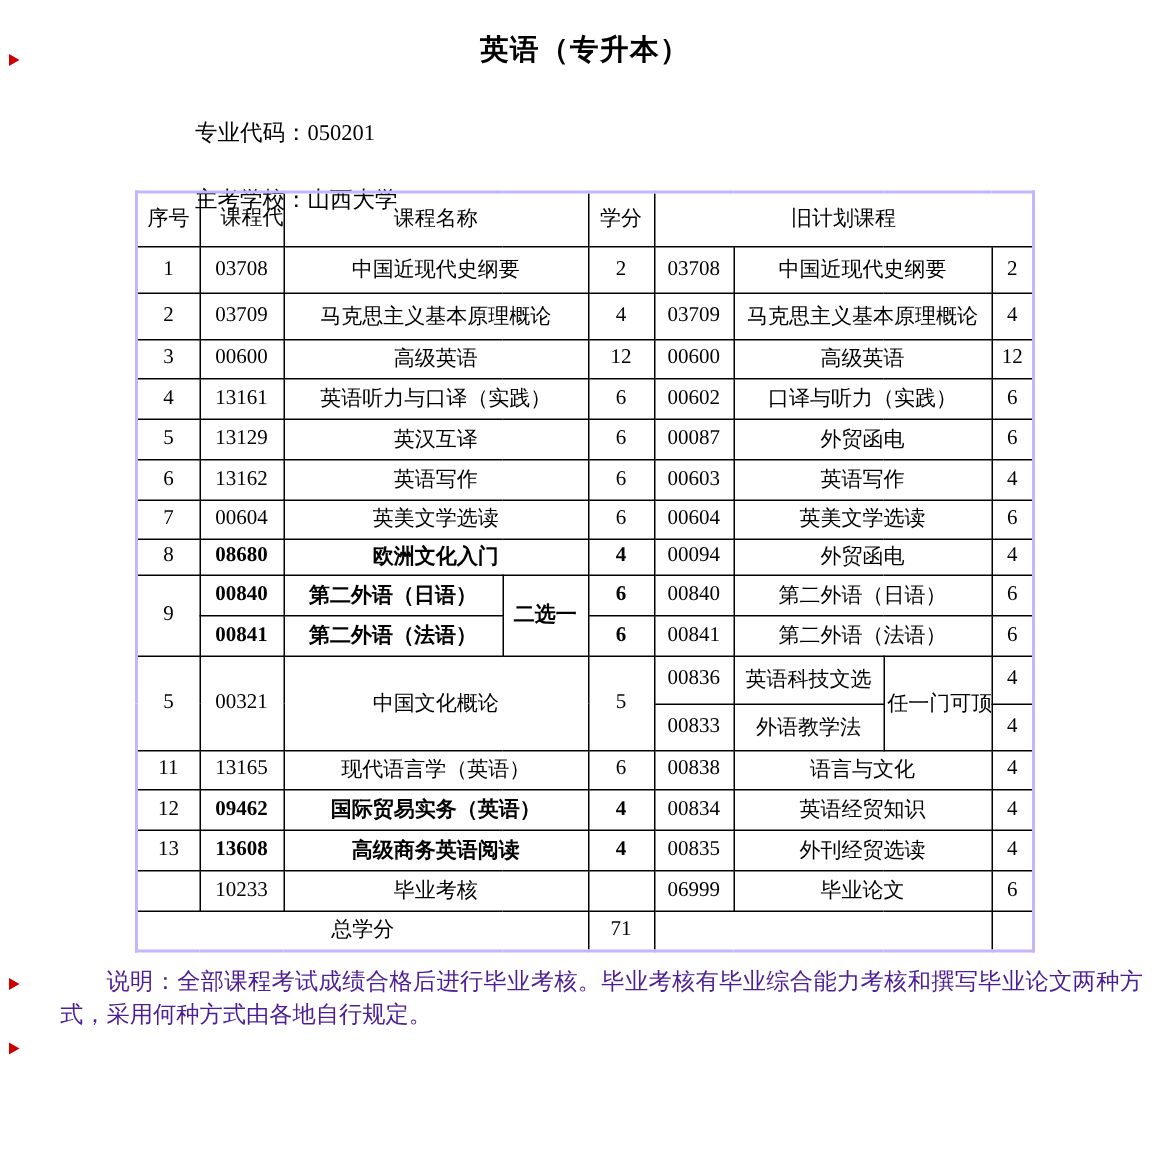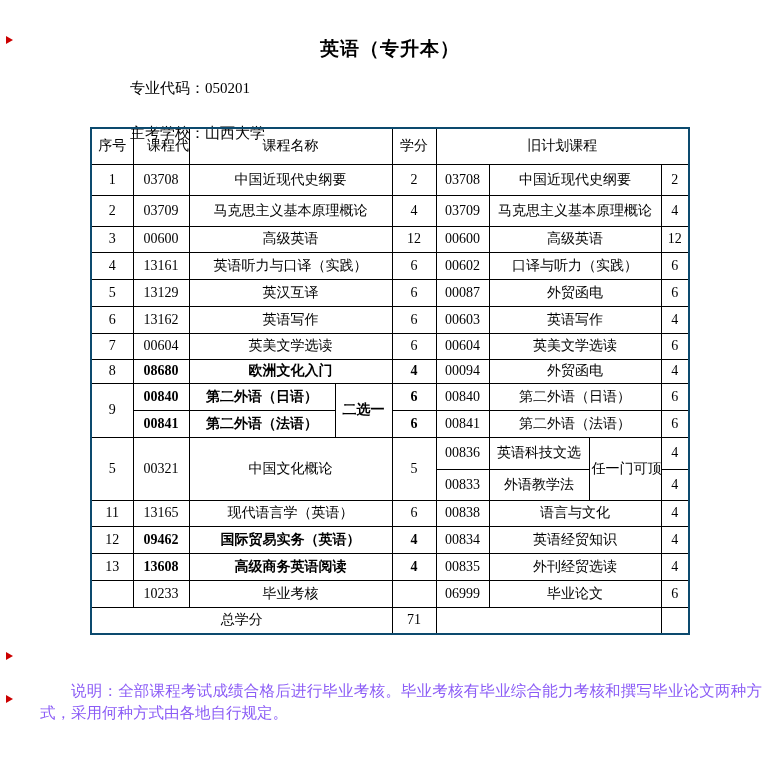--- a/index.html
+++ b/index.html
@@ -1,34 +1,34 @@
 <!DOCTYPE html>
 <html><head>
 <meta charset="utf-8">
 <style>
   html,body{margin:0;padding:0;background:#fff;}
   .page{position:relative;width:780px;height:769px;background:#fff;
         font-family:"Liberation Serif","DejaVu Serif",serif;color:#000;overflow:hidden;}
-  .title{position:absolute;top:36px;left:0;width:100%;text-align:center;
+  .title{position:absolute;top:20px;left:0;width:100%;text-align:center;
          font-size:19px;font-weight:bold;letter-spacing:1px;}
   .meta{position:absolute;left:130px;font-size:15px;}
   .meta1{top:79px;}
   .meta2{top:124px;}
   table.plan{position:absolute;left:90px;top:127px;width:600px;border-collapse:collapse;
-             table-layout:fixed;border:2px solid #0c4a6e;}
+             table-layout:fixed;border:2px solid #c4b5fd;}
   table.plan td{border:1px solid #000;font-size:14px;padding:0 2px;overflow:hidden;
                 white-space:nowrap;text-align:center;vertical-align:middle;}
   td.nm{text-align:left;padding-left:5px;}
   td.b{font-weight:bold;}
   td.dbl{border-left:3px double #000;margin-left:16px;}
   td.wrap{white-space:normal;line-height:1.15;}
   .w2{display:inline-block;width:2em;line-height:1.2;}
   td.small{font-size:13px;padding:0 1px;margin-left:40px;}
-  .notes{position:absolute;left:40px;top:680px;width:722px;font-size:15.5px;
-         line-height:22px;color:#8b5cf6;text-align:justify;}
+  .notes{position:absolute;left:40px;top:644px;width:722px;font-size:15.5px;
+         line-height:22px;color:#4c1d95;text-align:justify;}
   .notes p{margin:0;text-indent:2em;}
   .marker{position:absolute;left:6px;width:0;height:0;
           border-top:4px solid transparent;border-bottom:4px solid transparent;
           border-left:7px solid #cc0000;}
   .mk1{top:36px;} .mk2{top:652px;} .mk3{top:695px;}
 </style>
 </head>
 <body>
 
 <div class="page">

